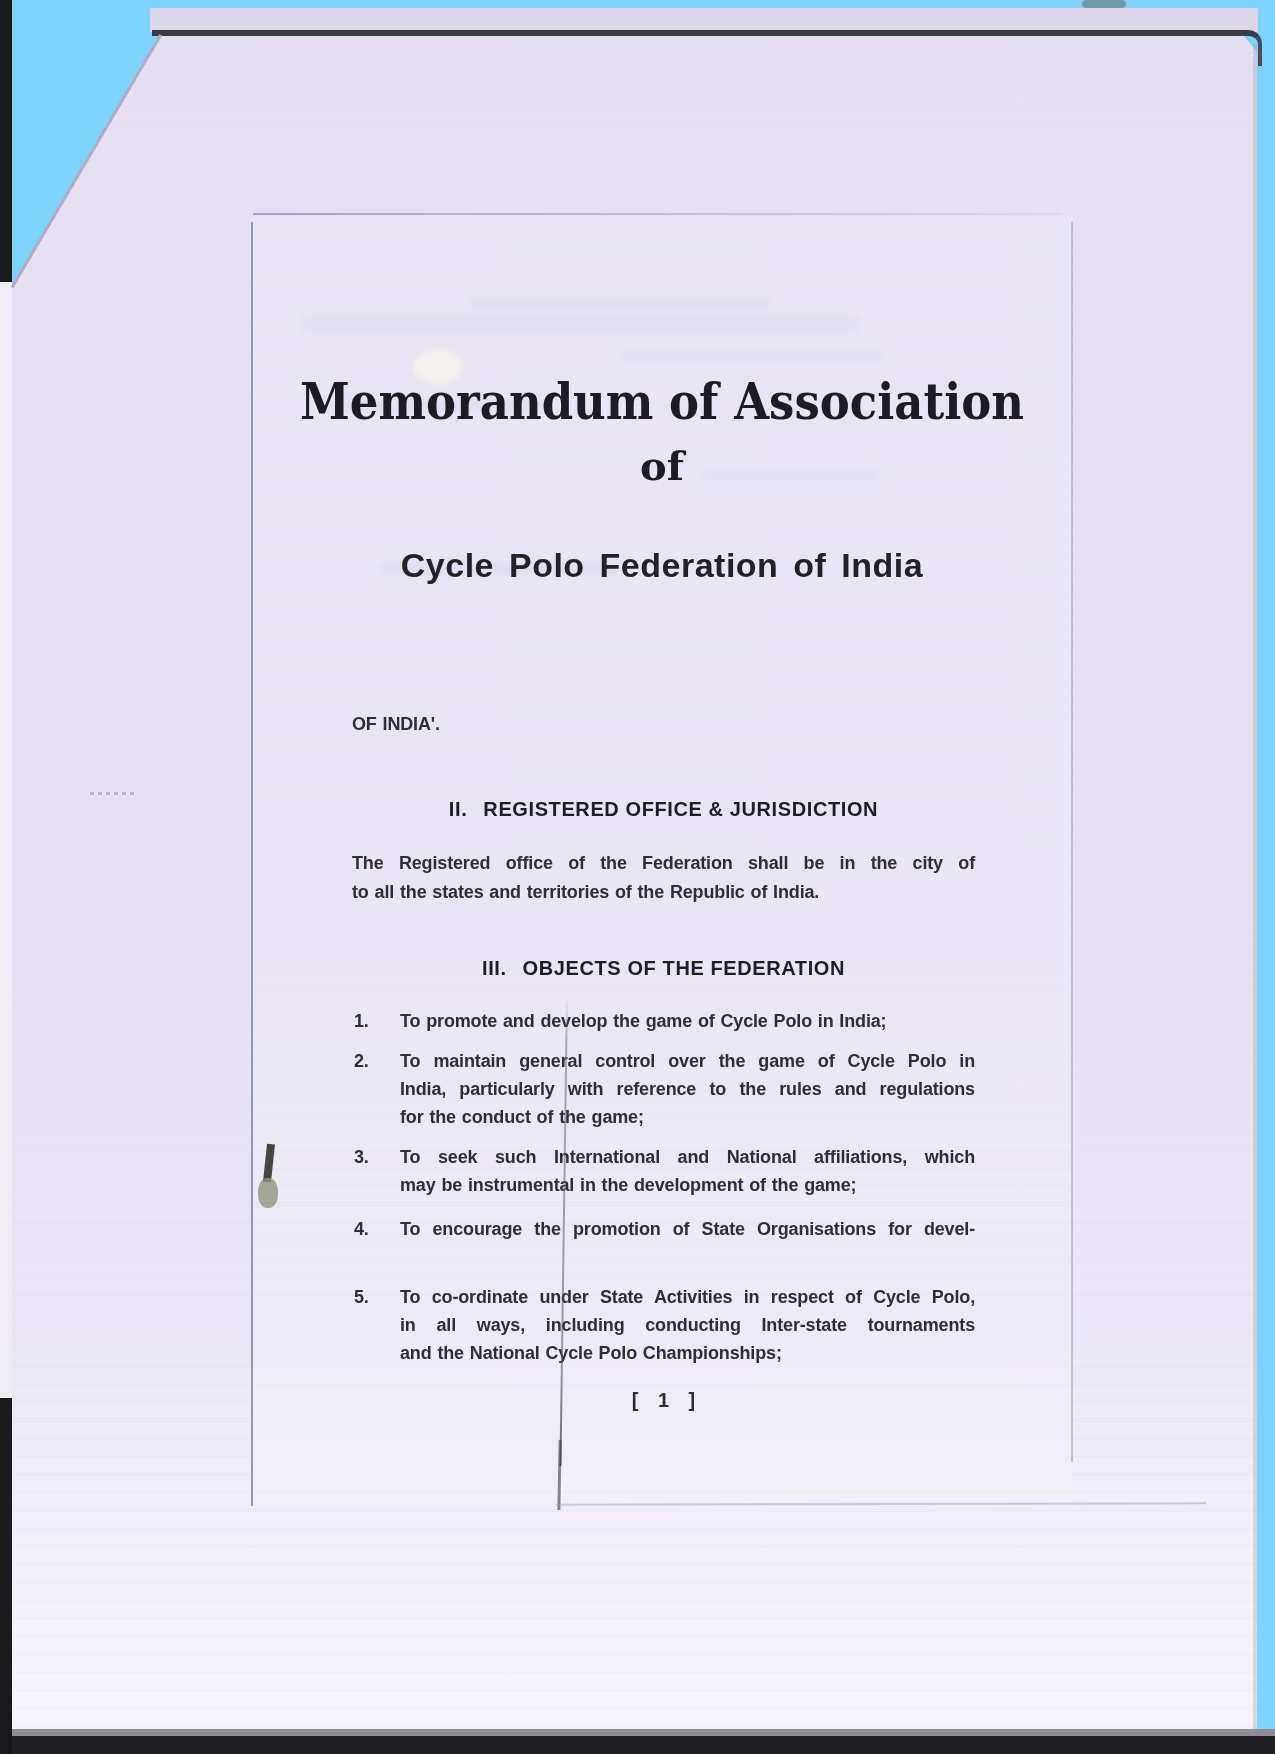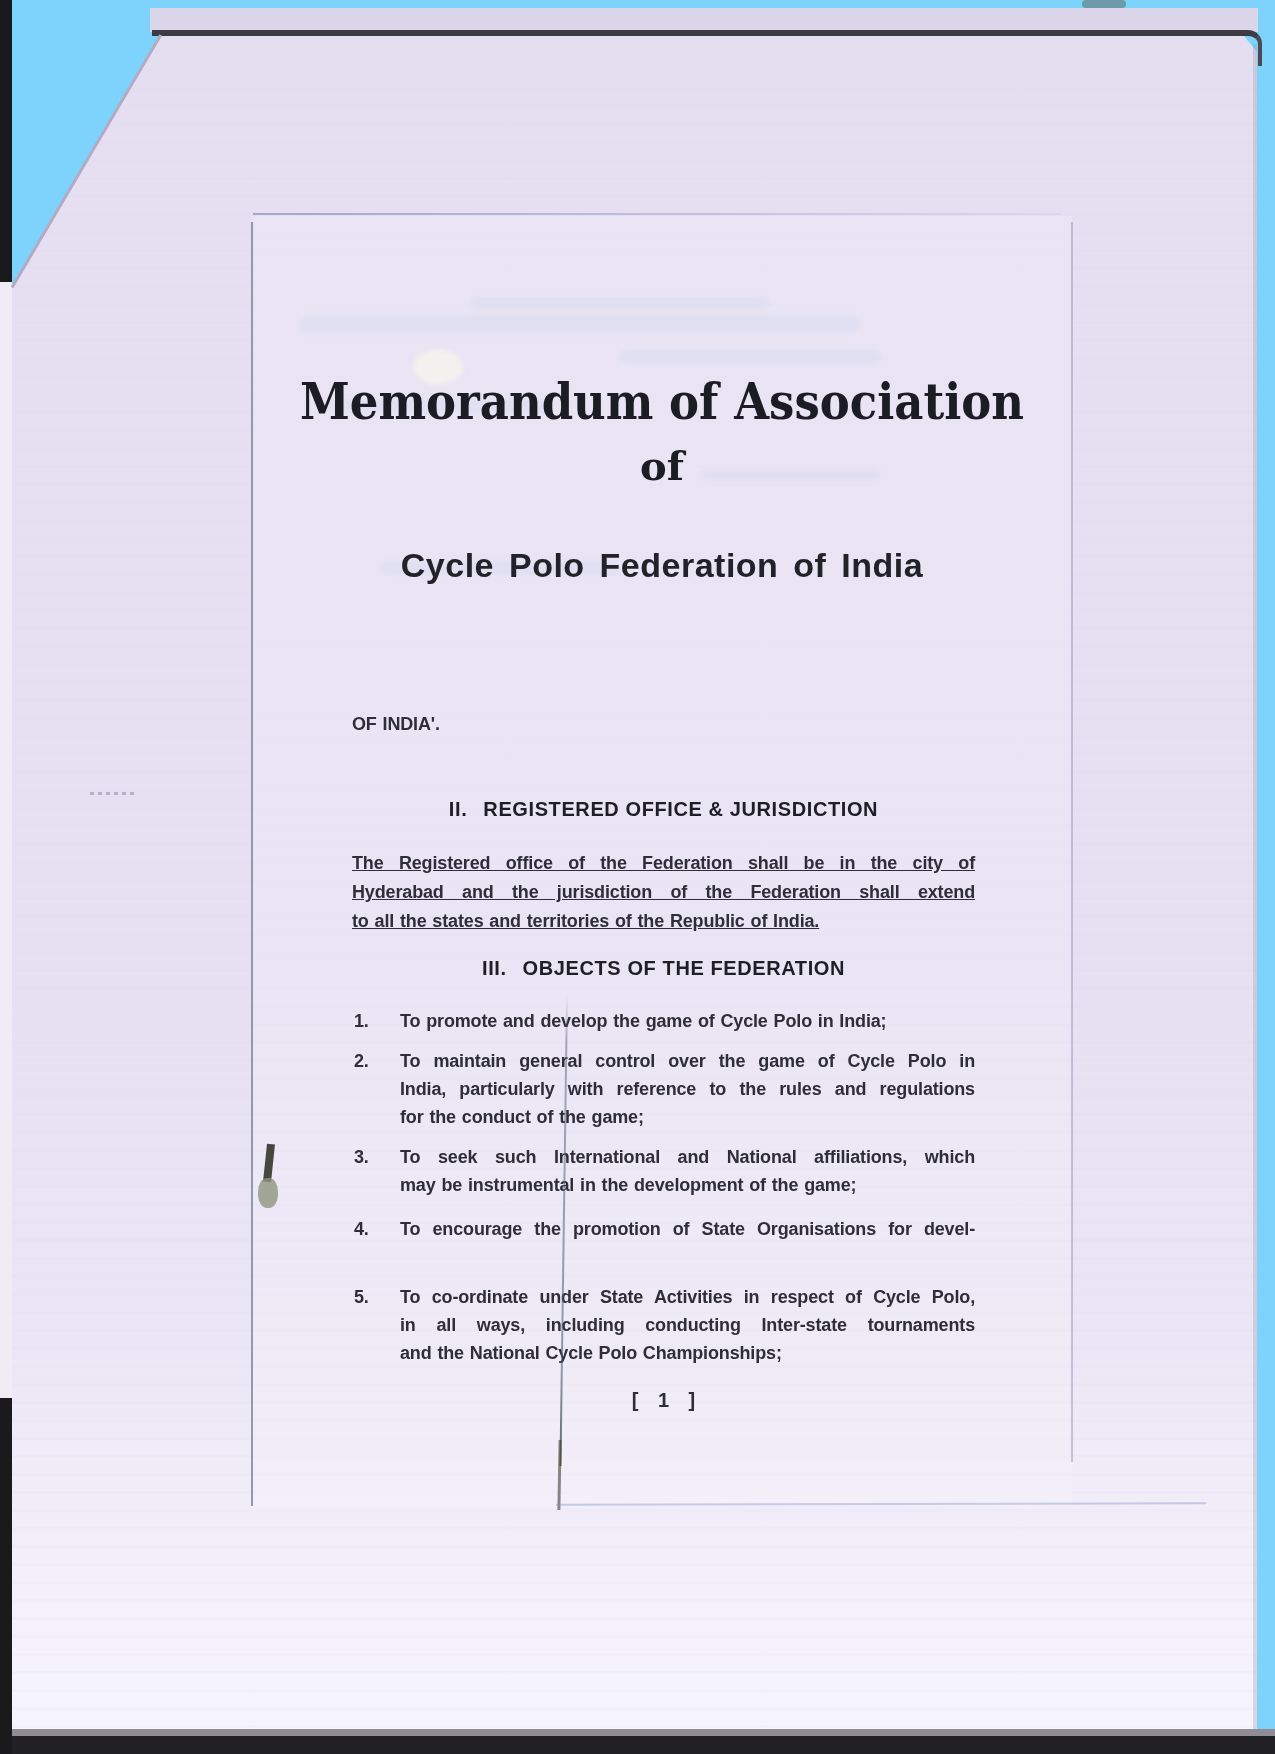--- a/index.html
+++ b/index.html
@@ -79,21 +79,21 @@
           font-weight:bold;font-size:34px;color:#222229;letter-spacing:.5px;word-spacing:5px;margin-top:40px;}
 
   .h{left:352px;width:623px;text-align:center;font-weight:bold;font-size:20px;
      color:#1e1e26;letter-spacing:.6px;}
   .h .hnum{margin-right:16px;}
   .h1{top:654px;} .h2{top:798px;} .h3{top:957px;}
 
   .para,.item{left:352px;width:623px;font-size:18px;font-weight:bold;
      letter-spacing:-.15px;word-spacing:1px;color:#2e2e38;}
   .para1{top:706px;line-height:37px;}
-  .para2{top:849px;line-height:29px;text-decoration:underline;}
+  .para2{top:849px;line-height:29px;}
   .ln{text-align:justify;text-align-last:justify;}
   .ln.last{text-align-last:left;}
 
   .item{line-height:28px;}
   .i1{top:1007px;} .i2{top:1047px;} .i3{top:1143px;} .i4{top:1215px;} .i5{top:1283px;}
   .inum{position:absolute;left:2px;top:0;}
   .itext{margin-left:48px;width:575px;}
 
   .pagenum{left:352px;top:1389px;width:623px;text-align:center;
      font-size:20px;font-weight:bold;color:#2e2e38;word-spacing:14px;}
@@ -137,21 +137,20 @@
 
   <div class="abs para para1">
     <div class="ln last">OF INDIA'.</div>
   </div>
 
   <div class="abs h h2">
     <span class="hnum">II.</span><span>REGISTERED OFFICE &amp; JURISDICTION</span>
   </div>
   <div class="abs para para2">
     <div class="ln">The Registered office of the Federation shall be in the city of</div>
-    <div class="ln">Hyderabad and the jurisdiction of the Federation shall extend</div>
     <div class="ln last">to all the states and territories of the Republic of India.</div>
   </div>
 
   <div class="abs h h3">
     <span class="hnum">III.</span><span>OBJECTS OF THE FEDERATION</span>
   </div>
 
   <div class="abs item i1">
     <span class="inum">1.</span>
     <div class="itext">

